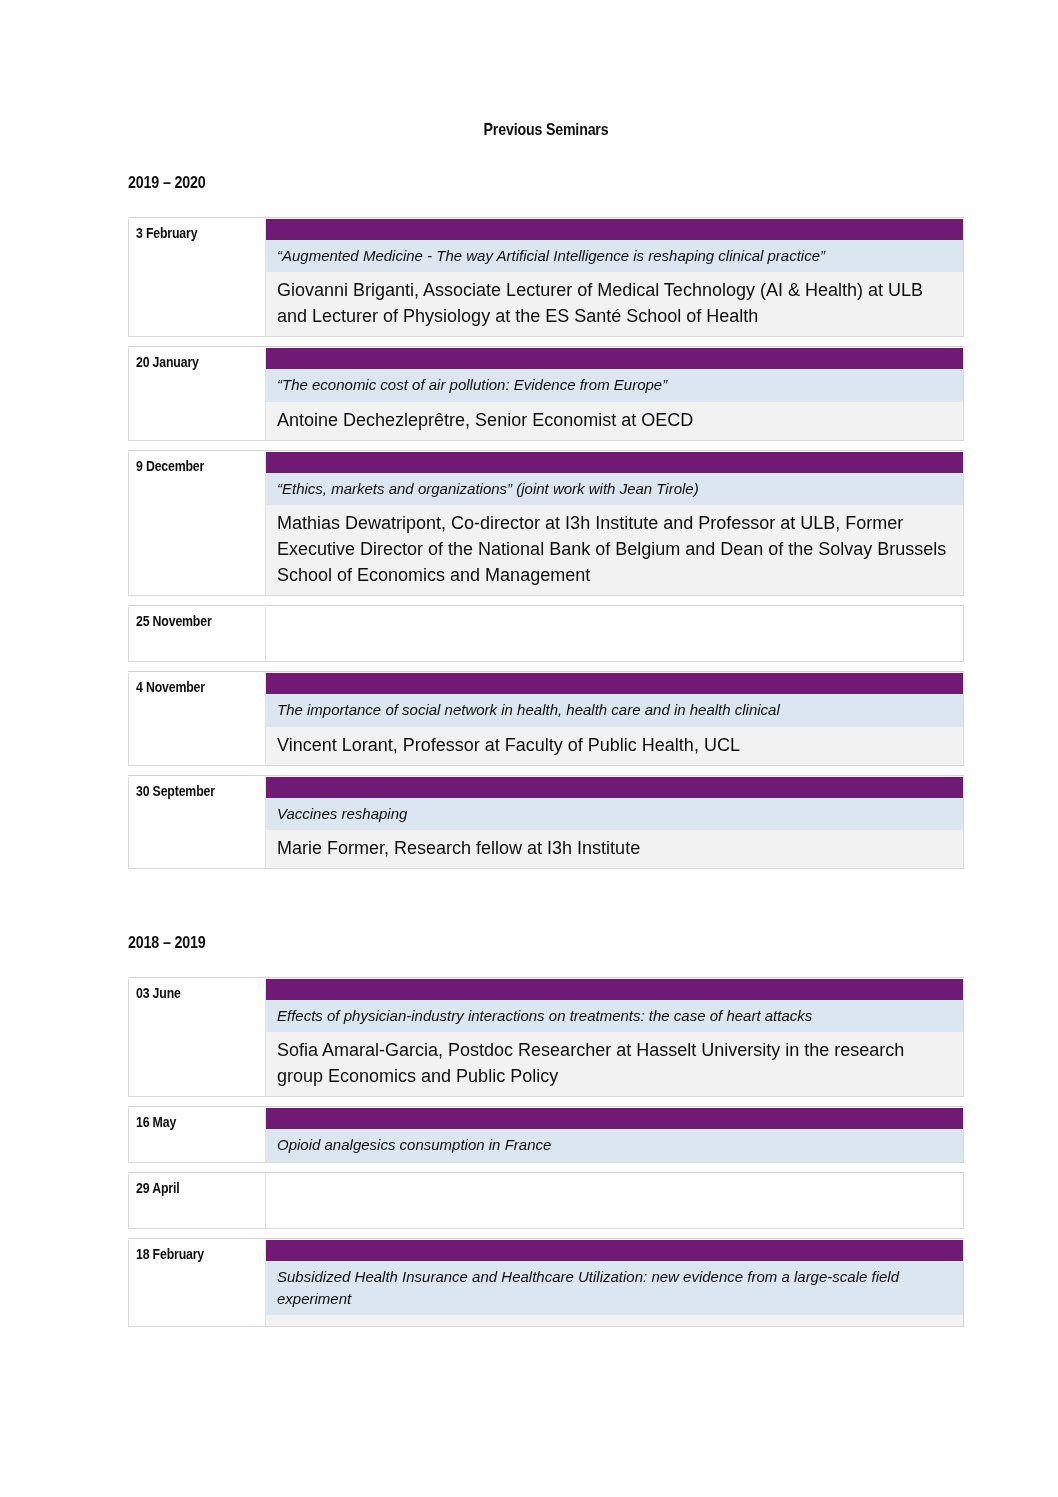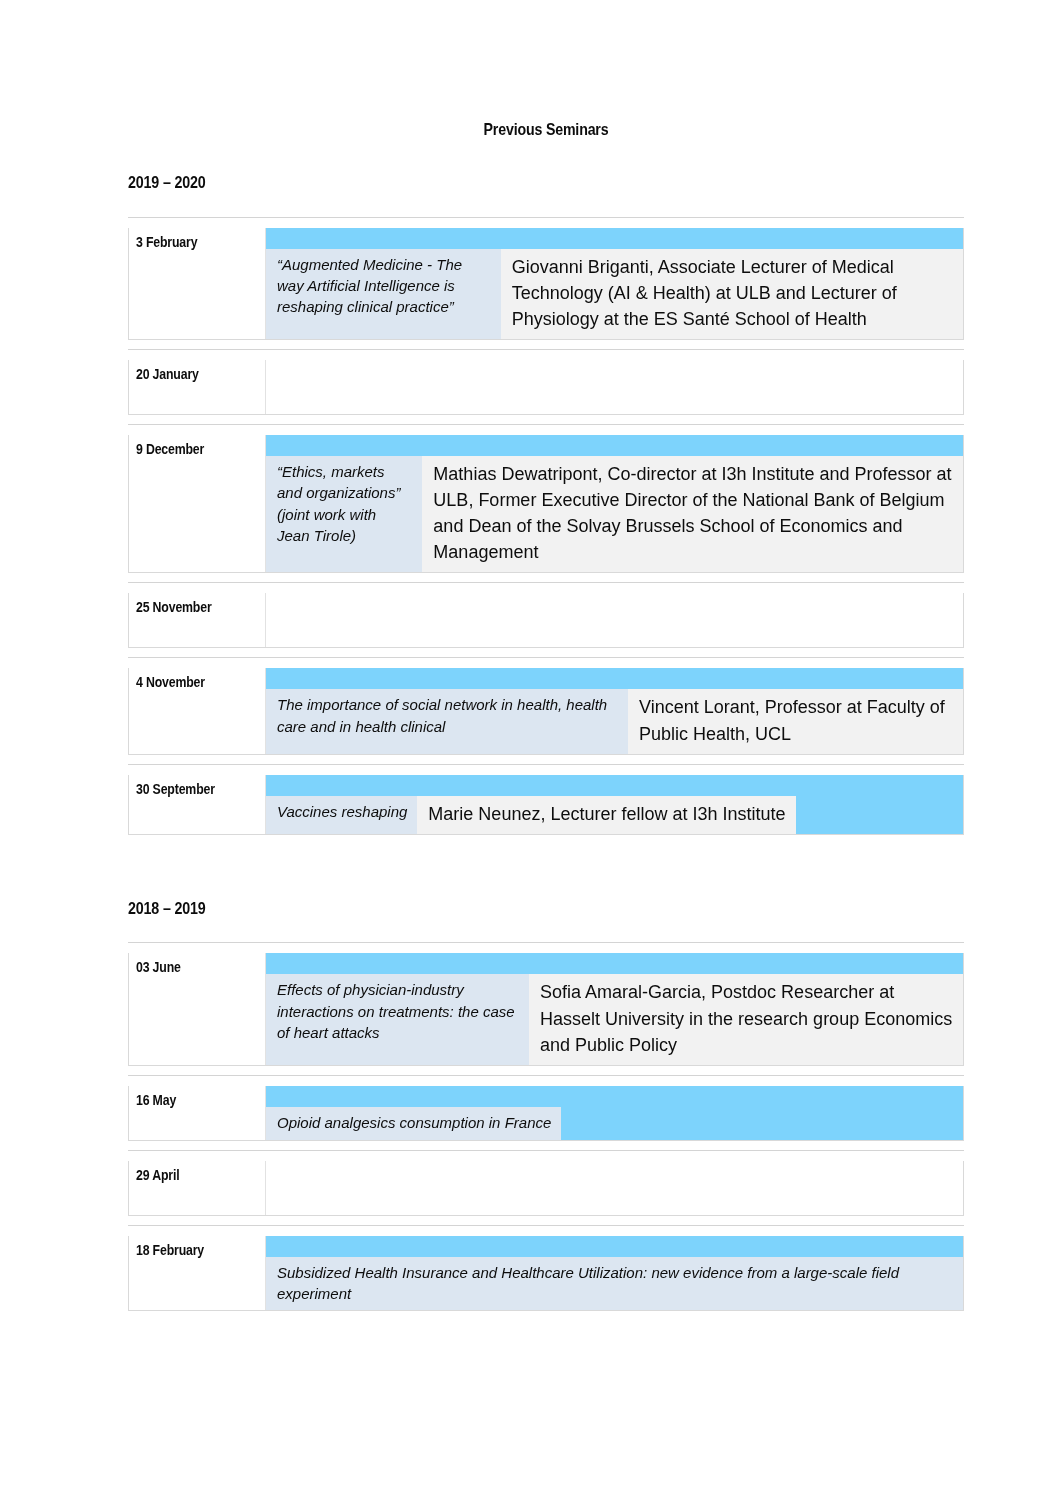--- a/index.html
+++ b/index.html
@@ -59,21 +59,21 @@
 
   
   .seminar-list {
     margin: 0;
     padding: 0;
   }
   .seminar-block {
     position: relative;
     margin-bottom: 9px;
     border-top: 1px solid #d4d4d4;
-    padding-top: 10px;
+    padding-top: 1px;
   }
   .seminar-inner {
     display: flex;
     align-items: stretch;
     border: 1px solid #d9d9d9;
     border-top: none;
     background: #ffffff;
     min-height: 54px;
   }
   .date-cell {
@@ -92,24 +92,24 @@
     transform-origin: left top;
     display: block;
     line-height: 1.15;
     color: #0d0d0d;
     white-space: nowrap;
   }
   .detail-cell {
     flex: 1 1 auto;
     min-width: 0;
     display: flex;
-    flex-direction: row;
+    flex-direction: column;
     justify-content: flex-start;
     padding-top: 21px;
-    background: #7dd3fc;
+    background: #701a75;
   }
   .detail-cell.tight {
     padding-top: 16px;
   }
   .title-band {
     background: #dce6f1;
     padding: 5px 10px 6px 11px;
     font-style: italic;
     font-size: 15px;
     line-height: 1.42;
@@ -152,20 +152,24 @@
               <div class="speaker-band">Giovanni Briganti, Associate Lecturer of Medical Technology (AI &amp; Health) at ULB and Lecturer of Physiology at the ES Santé School of Health</div>
             </div>
           </div>
         </div>
 
         <div class="seminar-block">
           <div class="seminar-inner">
             <div class="date-cell">
               <span class="date-text">20 January</span>
             </div>
+            <div class="detail-cell">
+              <div class="title-band">“The economic cost of air pollution: Evidence from Europe”</div>
+              <div class="speaker-band">Antoine Dechezleprêtre, Senior Economist at OECD</div>
+            </div>
           </div>
         </div>
 
         <div class="seminar-block">
           <div class="seminar-inner">
             <div class="date-cell">
               <span class="date-text">9 December</span>
             </div>
             <div class="detail-cell">
               <div class="title-band">“Ethics, markets and organizations” (joint work with Jean Tirole)</div>
@@ -194,21 +198,21 @@
           </div>
         </div>
 
         <div class="seminar-block">
           <div class="seminar-inner">
             <div class="date-cell">
               <span class="date-text">30 September</span>
             </div>
             <div class="detail-cell">
               <div class="title-band">Vaccines reshaping</div>
-              <div class="speaker-band">Marie Neunez, Lecturer fellow at I3h Institute</div>
+              <div class="speaker-band">Marie Former, Research fellow at I3h Institute</div>
             </div>
           </div>
         </div>
 
       </div>
     </div>
 
     <div class="section-gap"></div>
 
     <div>

